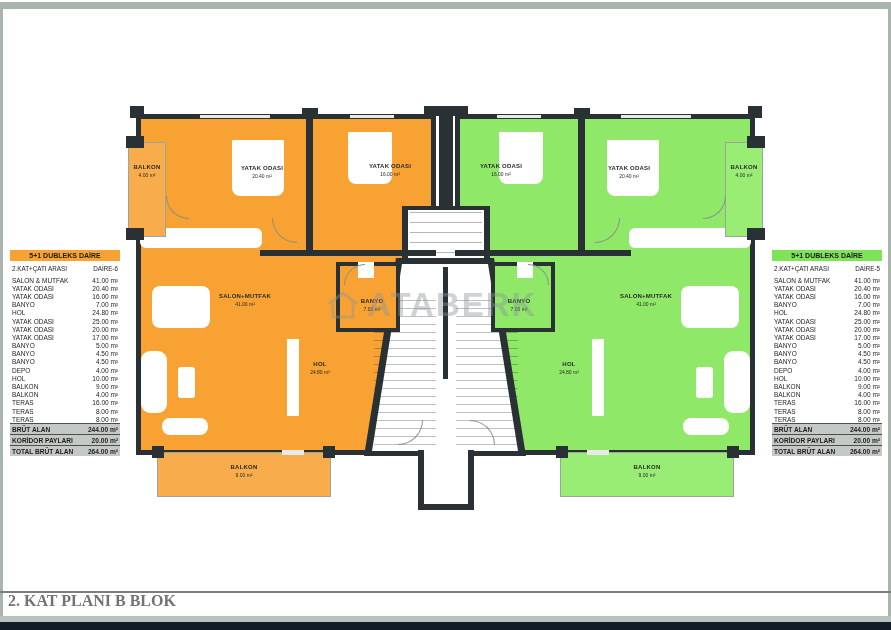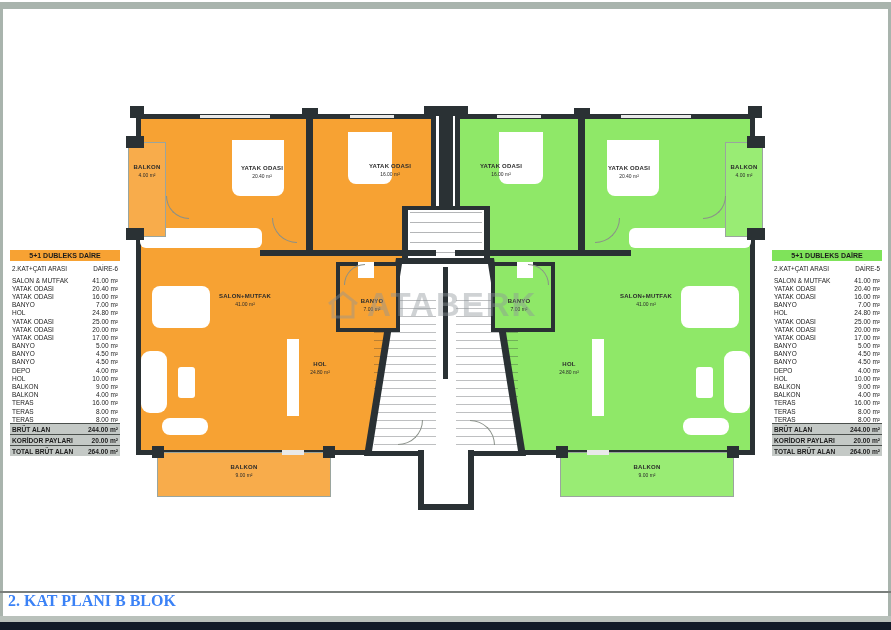--- a/index.html
+++ b/index.html
@@ -43,21 +43,21 @@
   .trow{display:flex;justify-content:space-between;align-items:center;height:8.2px;padding:0 2px;}
   .srow{display:flex;justify-content:space-between;align-items:center;height:10px;padding:0 2px;
         background:#C4C9C6;border-top:1px solid #4a4f4c;font-weight:700;font-size:6.6px;}
   
   #wm1{position:absolute;left:326px;top:286px;display:flex;align-items:center;gap:7px;
        color:#8E959B;opacity:.42;font-weight:700;font-size:33px;letter-spacing:2px;}
   #wm2{position:absolute;left:330px;top:330px;color:#8E959B;opacity:.34;font-weight:700;
        font-size:27px;letter-spacing:5px;}
   
   #title-block{position:absolute;left:8px;top:594px;font-family:"Liberation Serif",serif;
-               font-weight:700;font-size:16px;color:#3b82f6;line-height:14px;}
+               font-weight:700;font-size:16px;color:#737373;line-height:14px;}
   
   .frame{position:absolute;background:#A9B4AD;}
   #sepline{position:absolute;left:0;top:591px;width:891px;height:2px;background:#7a7f7c;}
   #grayband{position:absolute;left:0;top:616px;width:891px;height:6px;background:#B9C1BB;}
   #botbar{position:absolute;left:0;top:622px;width:891px;height:8px;background:#121B28;}
   .slit{position:absolute;background:#e9e9e9;}
   .rail{position:absolute;background:#9aa59e;height:1px;}
 </style>
 </head>
 <body>

